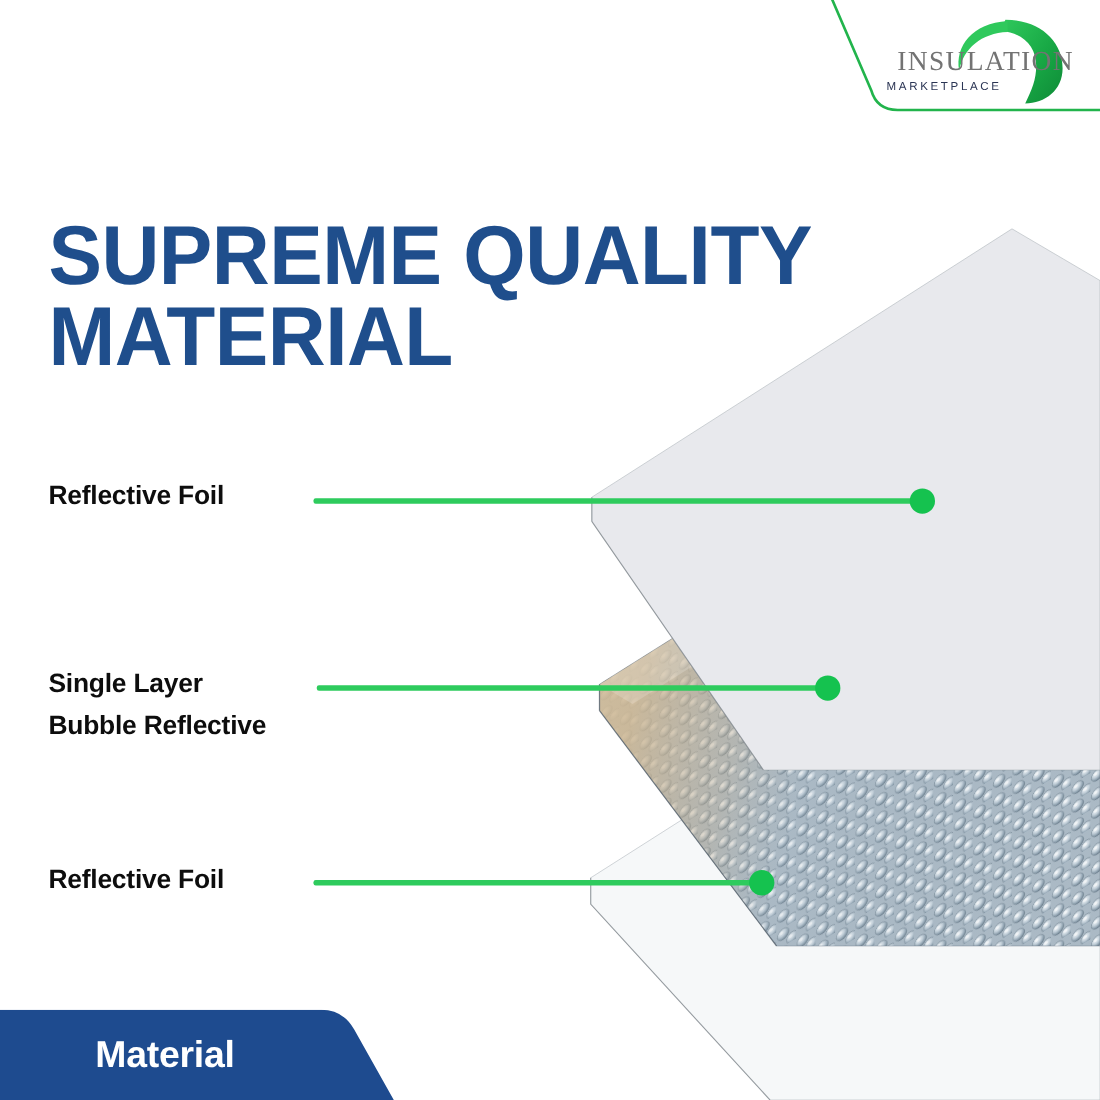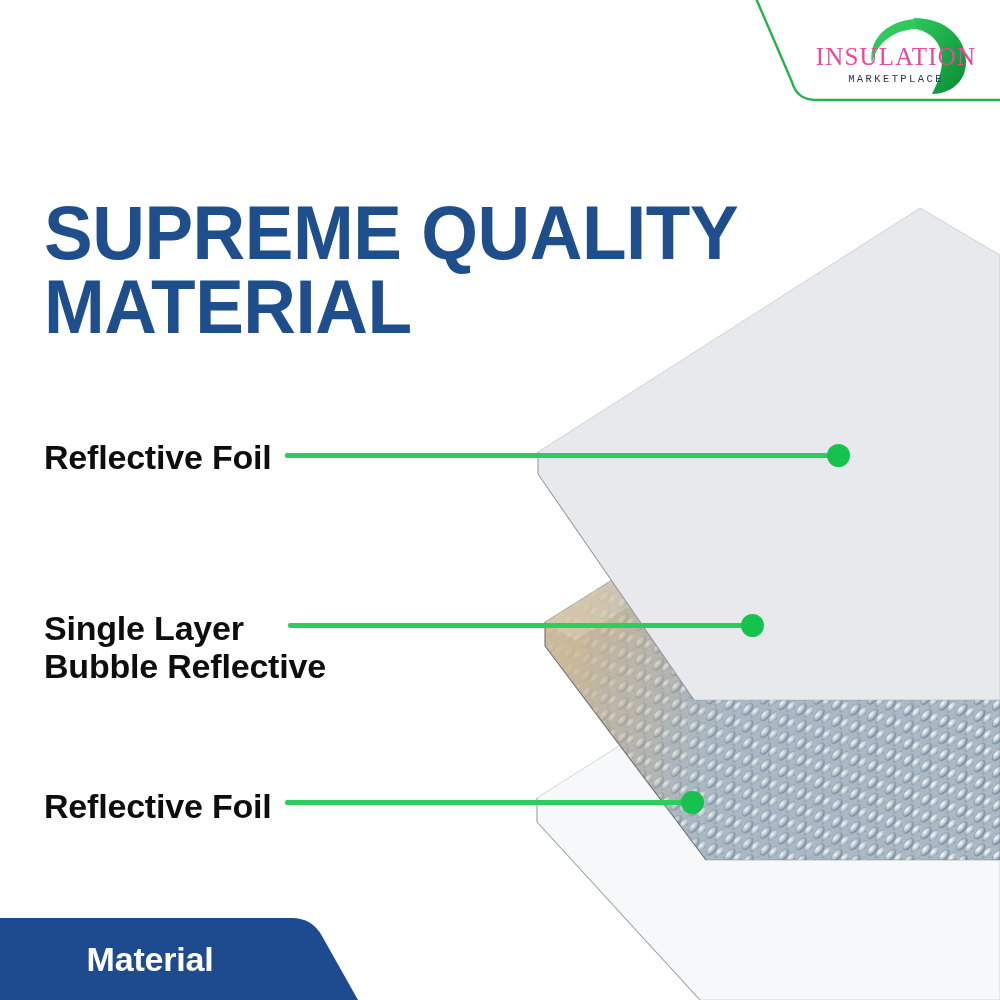--- a/index.html
+++ b/index.html
@@ -35,30 +35,29 @@
   }
   #logo-leaf { position: absolute; inset: 0; }
   .logo-word {
     position: absolute;
     left: 0; top: 28px;
     width: 180px;
     text-align: center;
     font-family: "Liberation Serif", serif;
     font-size: 25px;
     letter-spacing: 1.2px;
-    color: #ec4899;
+    color: #737373;
     line-height: 1;
     font-weight: 400;
   }
   .logo-sub {
     position: absolute;
     left: 0; top: 58px;
     width: 180px;
-    text-align: center;
-    font-family: Liberation Mono, monospace;
+    font-family: Liberation Sans, sans-serif;
     font-size: 10.5px;
     letter-spacing: 2.4px;
     color: #2b3554;
     line-height: 1;
   }
 
   
   #headline {
     position: absolute;
     left: 44px;
@@ -77,21 +76,21 @@
   #headline .hl-line { display: block; white-space: nowrap; }
 
   
   .callout { position: absolute; }
   .callout-text {
     position: absolute;
     left: 0; top: 0;
     color: #0d0d0d;
     font-family: "Liberation Sans", sans-serif;
     font-weight: bold;
-    font-size: 34px;
+    font-size: 24px;
     line-height: 1.18;
     white-space: nowrap;
     letter-spacing: -0.2px;
   }
   .leader {
     position: absolute;
     height: 5px;
     background: #2ecb5d;
     border-radius: 2px;
   }

